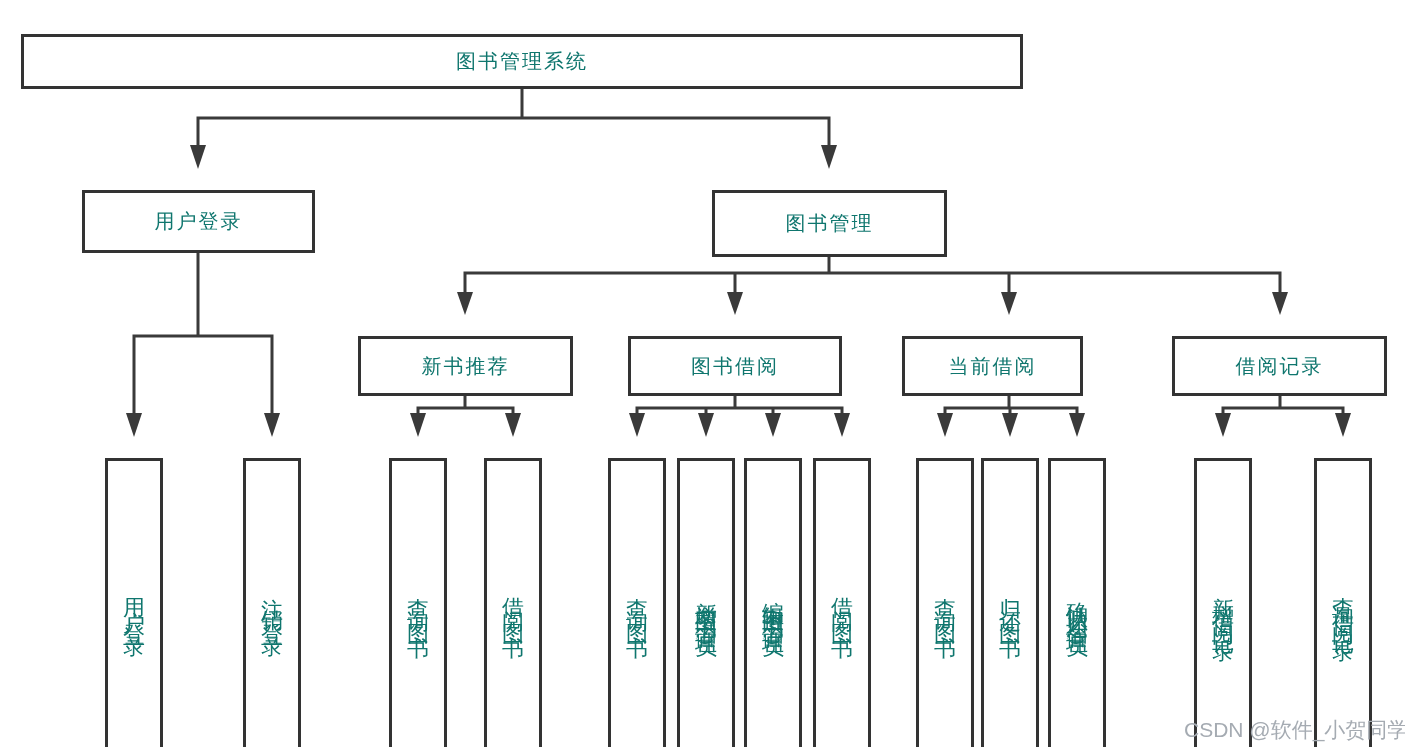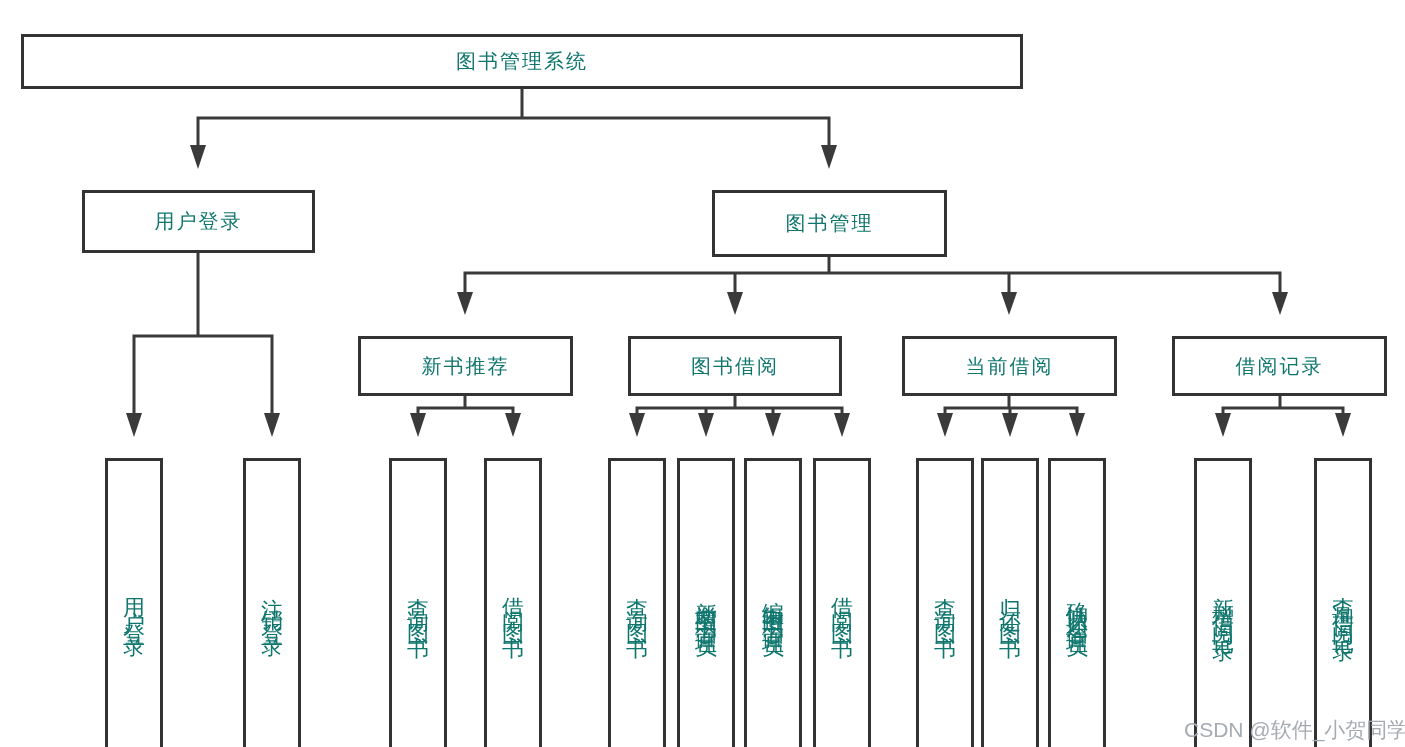--- a/index.html
+++ b/index.html
@@ -52,21 +52,21 @@
   .vt6 { letter-spacing: 9px; }
   .vt9 { letter-spacing: 5px; }
 
   
   .n-root  { left: 21px;   top: 13px;  width: 1002px; height: 55px; }
   .n-login { left: 82px;   top: 169px; width: 233px;  height: 63px; }
   .n-mgmt  { left: 712px;  top: 169px; width: 235px;  height: 67px; }
 
   .n-rec   { left: 358px;  top: 315px; width: 215px;  height: 60px; }
   .n-bor   { left: 628px;  top: 315px; width: 214px;  height: 60px; }
-  .n-cur   { left: 902px;  top: 315px; width: 215px;  height: 60px; }
+  .n-cur   { left: 902px;  top: 315px; width: 181px;  height: 60px; }
   .n-hist  { left: 1172px; top: 315px; width: 215px;  height: 60px; }
 
   .leaf { top: 437px; width: 58px; height: 296px; }
   .l-a1 { left: 105px; }
   .l-a2 { left: 243px; }
   .l-b1 { left: 389px; }
   .l-b2 { left: 484px; }
   .l-c1 { left: 608px; }
   .l-c2 { left: 677px; }
   .l-c3 { left: 744px; }

